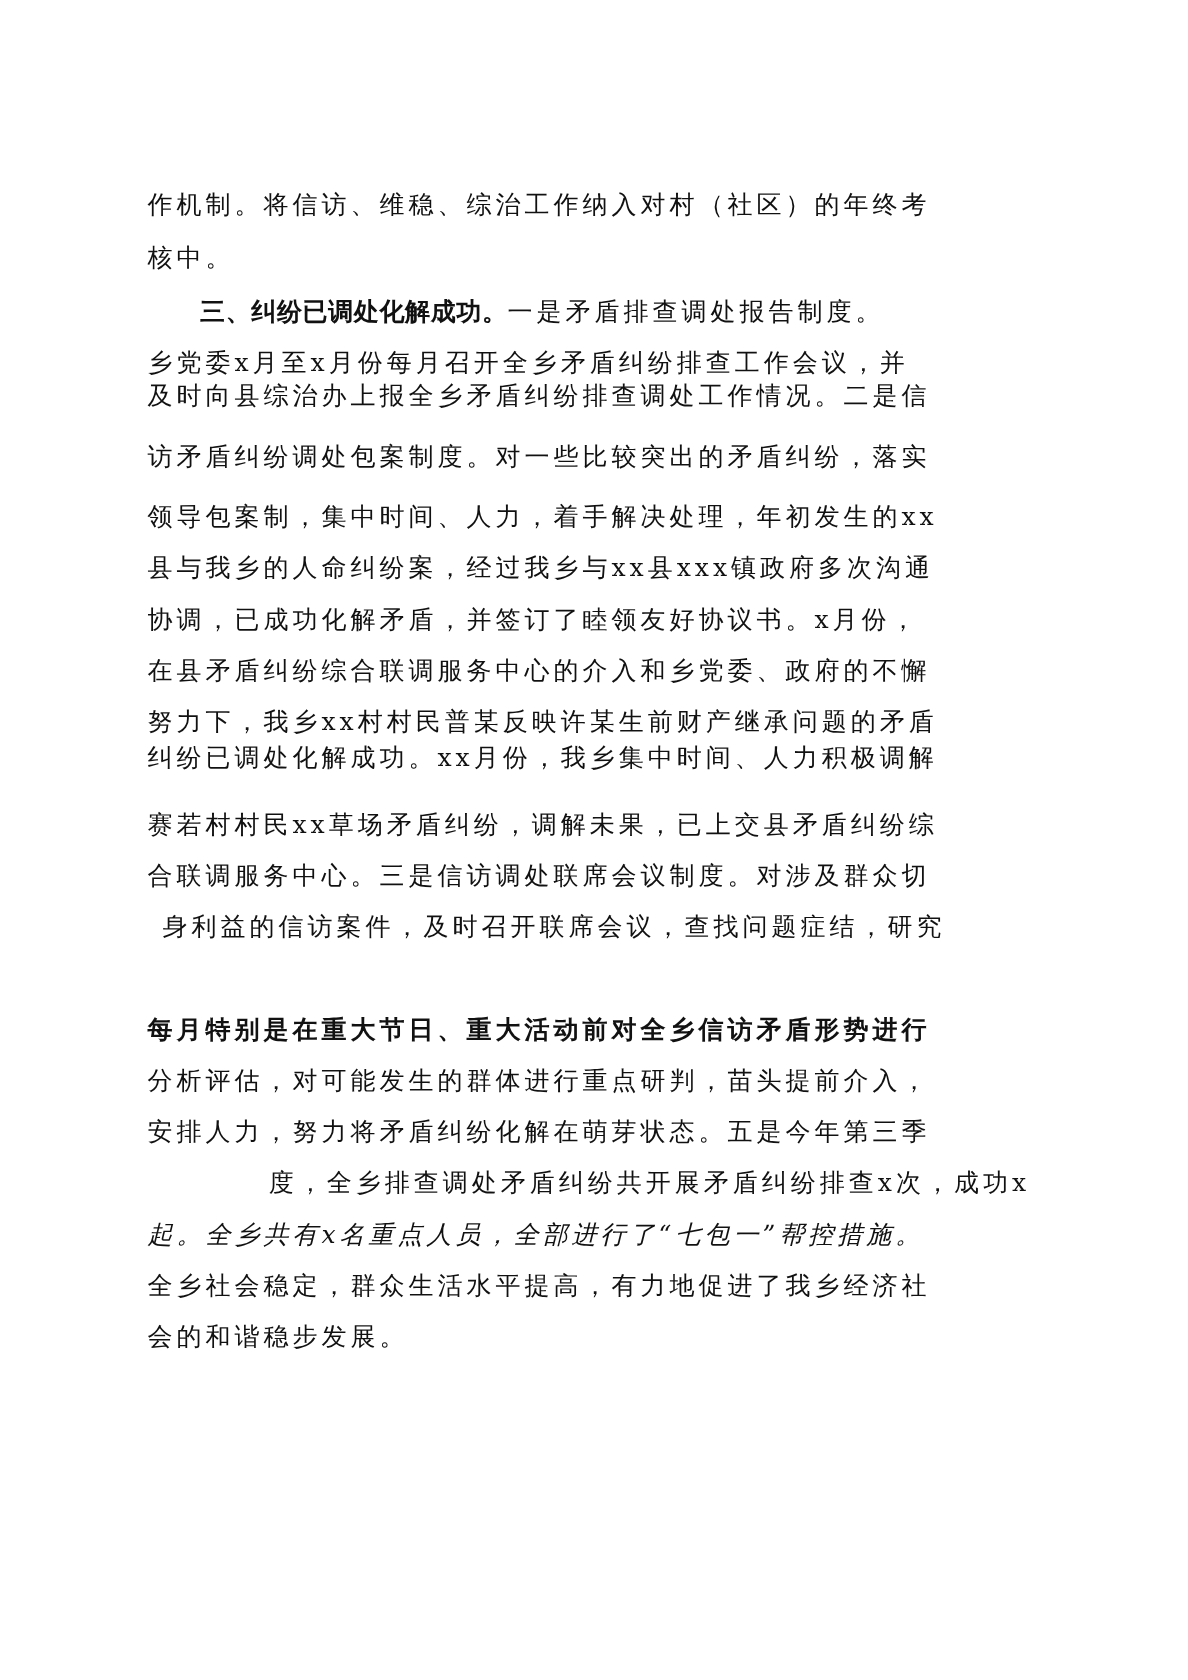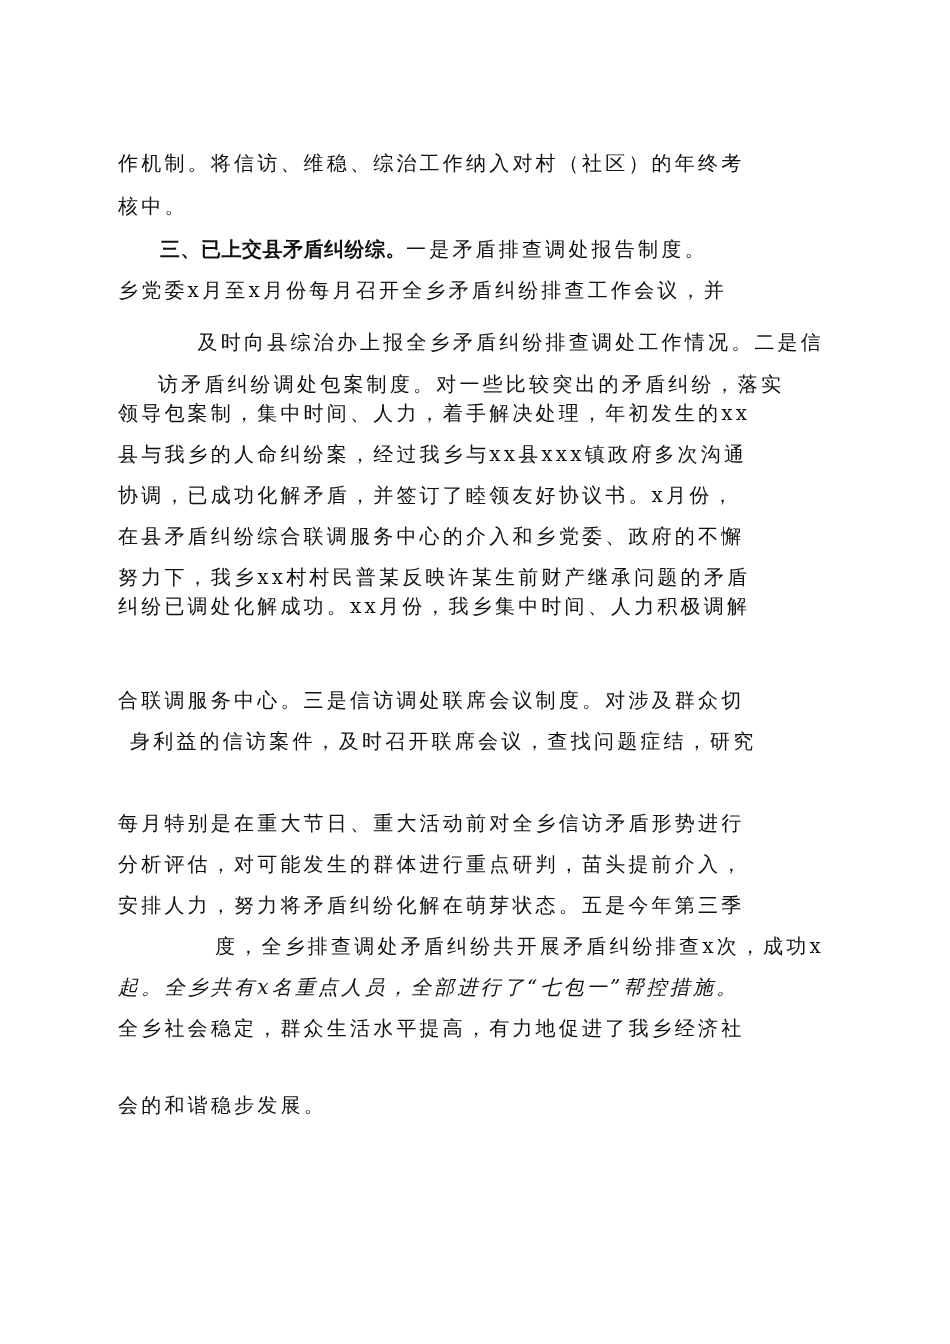--- a/index.html
+++ b/index.html
@@ -13,33 +13,34 @@
   }
   .bold { font-family:"DejaVu Sans", "Liberation Sans", sans-serif; font-weight:bold; letter-spacing:0.5px; }
 </style>
 </head>
 <body>
 
 <div class="page">
   <div class="line" style="top:143px;">作机制。将信访、维稳、综治工作纳入对村（社区）的年终考</div>
   <div class="line" style="top:186px;">核中。</div>
   <div class="line" style="top:229px; left:160px; width:664px;">
-    <span class="bold">三、已上交县矛盾纠纷综。</span><span>一是矛盾排查调处报告制度。</span>
+    <span class="bold">三、纠纷已调处化解成功。</span><span>一是矛盾排查调处报告制度。</span>
   </div>
   <div class="line" style="top:270px;">乡党委x月至x月份每月召开全乡矛盾纠纷排查工作会议，并</div>
-  <div class="line" style="top:322px;text-align:right;">及时向县综治办上报全乡矛盾纠纷排查调处工作情况。二是信</div>
-  <div class="line" style="top:364px;text-align:center;">访矛盾纠纷调处包案制度。对一些比较突出的矛盾纠纷，落实</div>
+  <div class="line" style="top:296px;">及时向县综治办上报全乡矛盾纠纷排查调处工作情况。二是信</div>
+  <div class="line" style="top:345px;">访矛盾纠纷调处包案制度。对一些比较突出的矛盾纠纷，落实</div>
   <div class="line" style="top:393px;">领导包案制，集中时间、人力，着手解决处理，年初发生的xx</div>
   <div class="line" style="top:475px;">协调，已成功化解矛盾，并签订了睦领友好协议书。x月份，</div>
   <div class="line" style="top:434px;">县与我乡的人命纠纷案，经过我乡与xx县xxx镇政府多次沟通</div>
   <div class="line" style="top:516px;">在县矛盾纠纷综合联调服务中心的介入和乡党委、政府的不懈</div>
   <div class="line" style="top:557px;">努力下，我乡xx村村民普某反映许某生前财产继承问题的矛盾</div>
   <div class="line" style="top:586px;">纠纷已调处化解成功。xx月份，我乡集中时间、人力积极调解</div>
+  <div class="line" style="top:639px;">赛若村村民xx草场矛盾纠纷，调解未果，已上交县矛盾纠纷综</div>
   <div class="line" style="top:680px;">合联调服务中心。三是信访调处联席会议制度。对涉及群众切</div>
   <div class="line" style="top:721px;margin-left:12px;">身利益的信访案件，及时召开联席会议，查找问题症结，研究</div>
-  <div class="line" style="top:803px;">每月特别是在重大节日、重大活动前对全乡信访矛盾形势进行</div>
+  <div class="line" style="top:803px;font-weight:bold;">每月特别是在重大节日、重大活动前对全乡信访矛盾形势进行</div>
   <div class="line" style="top:844px;">分析评估，对可能发生的群体进行重点研判，苗头提前介入，</div>
   <div class="line" style="top:885px;">安排人力，努力将矛盾纠纷化解在萌芽状态。五是今年第三季</div>
   <div class="line" style="top:926px;text-align:right;">度，全乡排查调处矛盾纠纷共开展矛盾纠纷排查x次，成功x</div>
   <div class="line" style="top:967px;font-style:italic;">起。全乡共有x名重点人员，全部进行了“七包一”帮控措施。</div>
   <div class="line" style="top:1008px;">全乡社会稳定，群众生活水平提高，有力地促进了我乡经济社</div>
-  <div class="line" style="top:1049px;margin-top:36px;">会的和谐稳步发展。</div>
+  <div class="line" style="top:1049px;">会的和谐稳步发展。</div>
 </div>
 
 </body></html>

